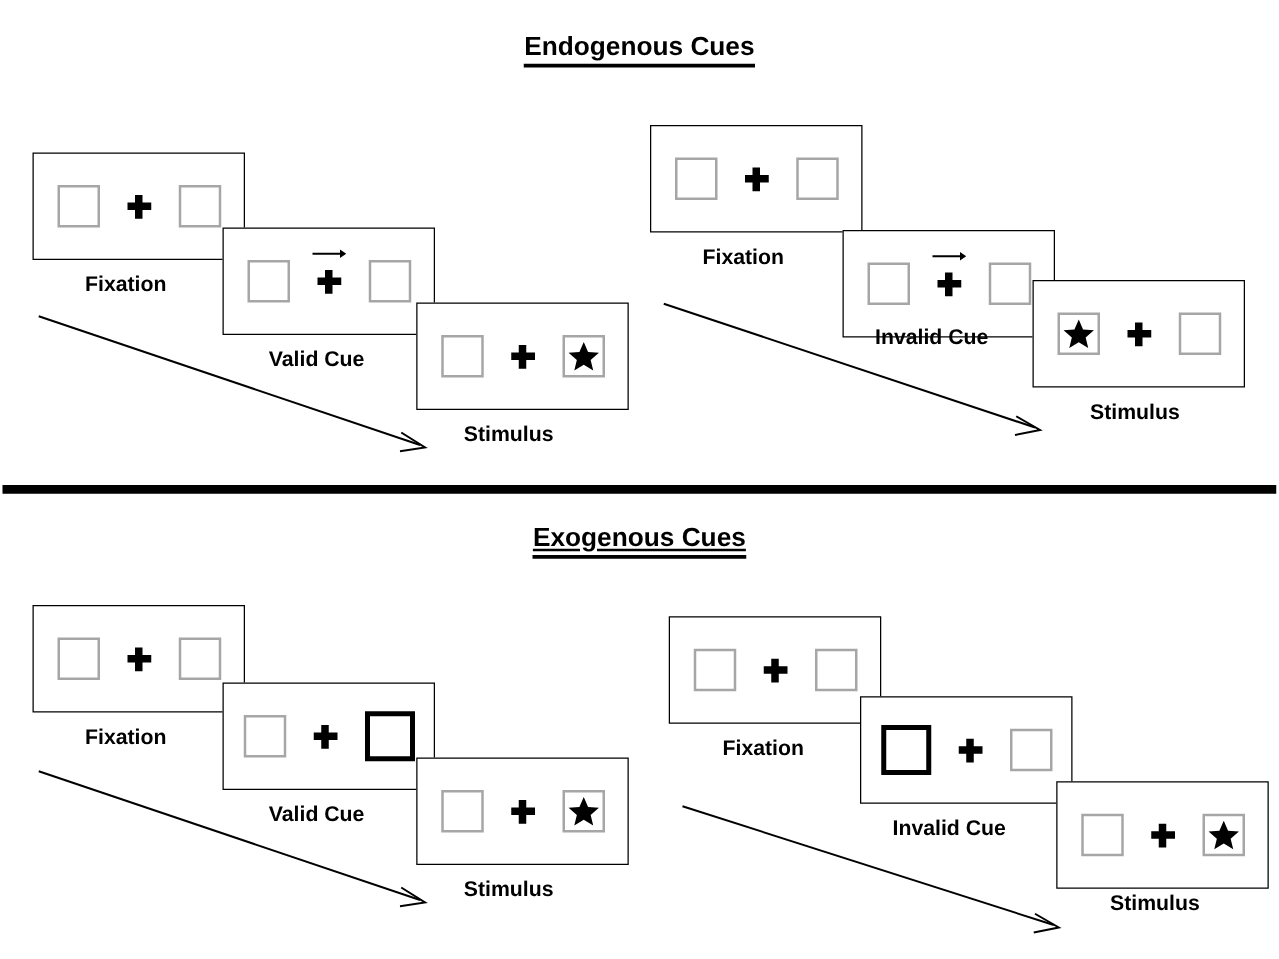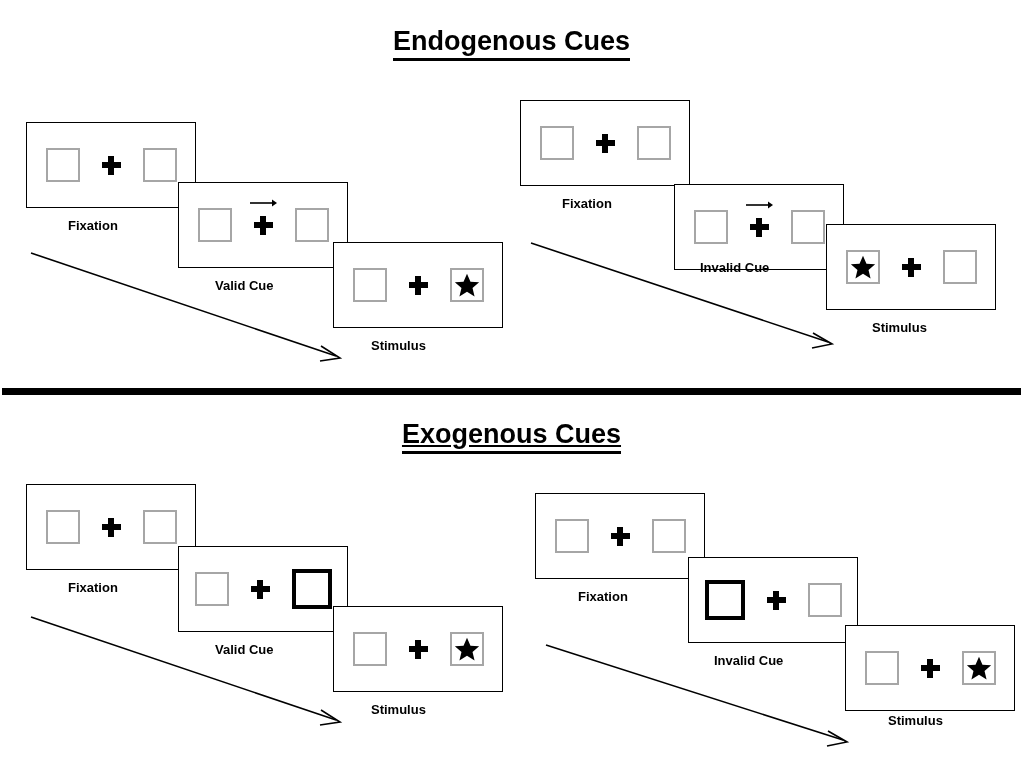--- a/index.html
+++ b/index.html
@@ -14,21 +14,21 @@
     font-family: "Liberation Sans", sans-serif;
     overflow: hidden;
   }
 
   
   .section-title {
     position: absolute;
     width: 100%;
     left: 0;
     text-align: center;
-    font-size: 27px;
+    font-size: 21px;
     font-weight: bold;
     color: #000000;
     letter-spacing: 0px;
   }
   .section-title span {
     border-bottom: 3px solid #000000;
     padding-bottom: 2px;
   }
 
   
@@ -123,21 +123,21 @@
   
   .star {
     width: 26px;
     height: 26px;
     display: block;
   }
 
   
   .caption {
     position: absolute;
-    font-size: 13px;
+    font-size: 17px;
     font-weight: bold;
     color: #000000;
     white-space: nowrap;
   }
 
   
   .timeline-arrow {
     position: absolute;
     overflow: visible;
     pointer-events: none;

